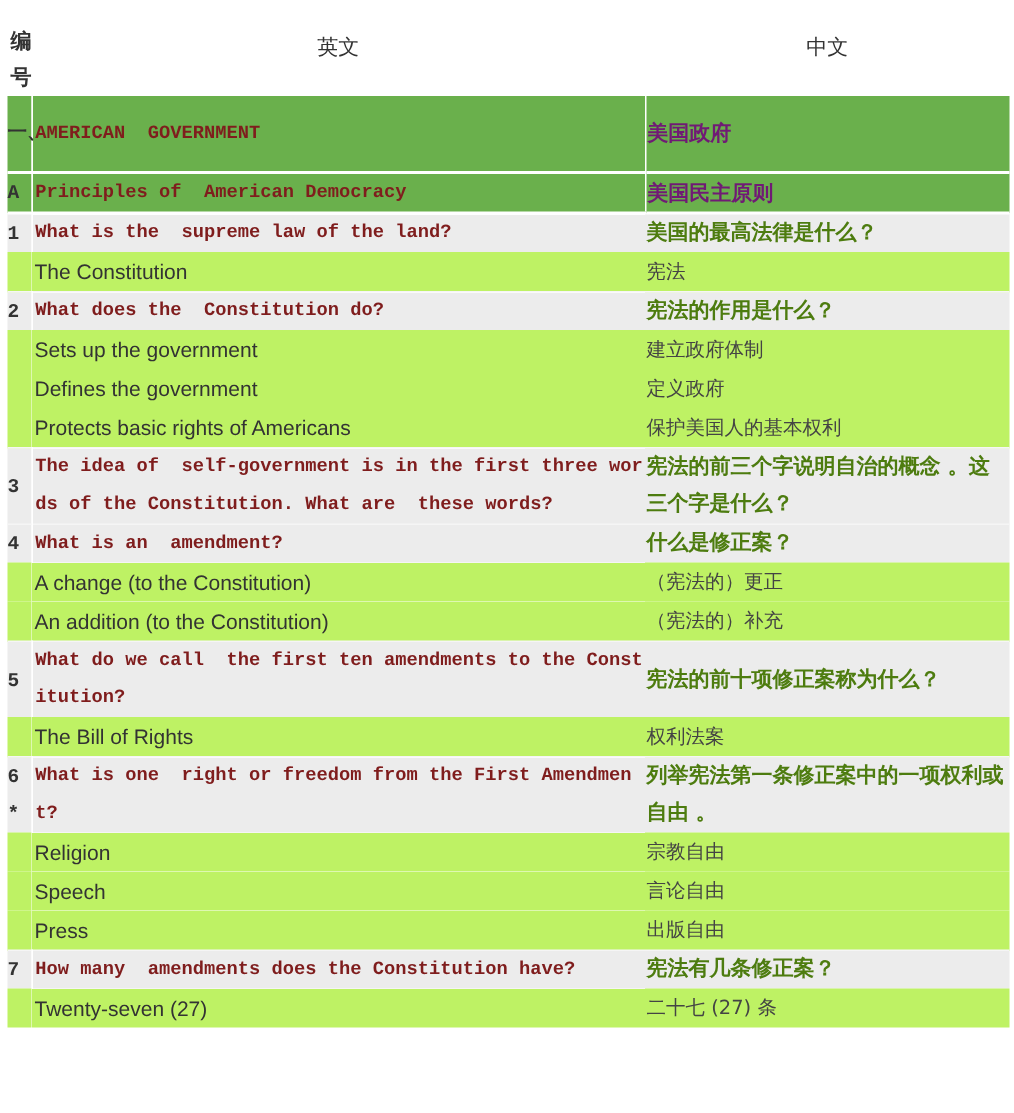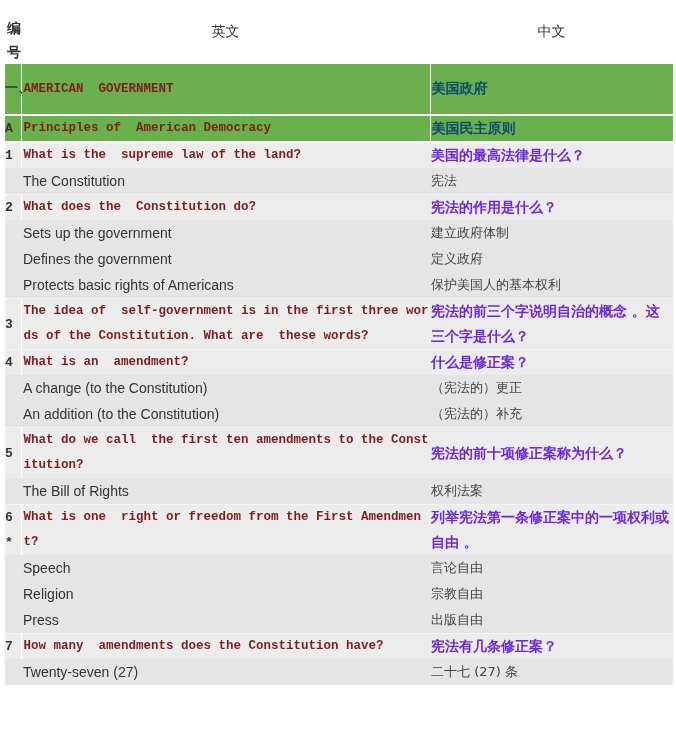--- a/index.html
+++ b/index.html
@@ -17,36 +17,36 @@
     font-family: "DejaVu Sans", sans-serif; color: #333;
     background: #ffffff; text-align: center;
   }
   tr.head th.num { text-align: right; font-weight: bold; font-size: 14px; line-height: 24px; padding-top: 16px; }
   tr.green td { background: #6ab04c; border-right: 1px solid #ffffff; border-bottom: 2px solid #ffffff; }
   tr.green td:last-child { border-right: none; }
   tr.green.sec td { height: 50px; }
   tr.green.sub td { height: 24px; }
   tr.q td { background: #ececec; border-top: 1px solid #f5f5f5; }
   tr.q td.num { border-right: 1px solid #ffffff; }
-  tr.a td { background: #e5e5e5; }
+  tr.a td { background: #bef264; }
   tr.q.one td { height: 25px; }
   tr.q.two td { height: 50px; }
   tr.a td { height: 26px; }
   .mono {
     font-family: "Liberation Mono", "DejaVu Sans Mono", monospace;
     font-weight: bold; font-size: 12.5px; color: #7f1d1d;
     line-height: 25px; white-space: pre-wrap; word-break: break-all;
   }
   .sans { font-family: "Liberation Sans", sans-serif; font-size: 14px; color: #333; }
-  .zh-b { font-family: "DejaVu Sans", sans-serif; font-weight: bold; font-size: 14px; color: #6d28d9; line-height: 25px; }
+  .zh-b { font-family: "DejaVu Sans", sans-serif; font-weight: bold; font-size: 14px; color: #4d7c0f; line-height: 25px; }
   .zh { font-family: "DejaVu Sans", sans-serif; font-size: 13px; color: #444; }
   td.num { font-family: "Liberation Mono", monospace; font-weight: bold; font-size: 13px; text-align: left; line-height: 25px; }
   td.en { padding-left: 2px; overflow: hidden; }
   td.zh-cell { padding-left: 1px; }
-  tr.green .zhsec { font-family: "DejaVu Sans", sans-serif; font-weight: bold; font-size: 14px; color: #0c4a6e; }
+  tr.green .zhsec { font-family: "DejaVu Sans", sans-serif; font-weight: bold; font-size: 14px; color: #701a75; }
   tr.green td.num.sec-num { line-height: 14px; font-size: 13px; }
 </style>
 </head>
 <body>
 
 <table class="qa">
   <colgroup>
       <col class="c-num">
       <col class="c-en">
       <col class="c-zh">
@@ -129,27 +129,27 @@
         <td class="en sans">The Bill of  Rights</td>
         <td class="zh-cell zh">权利法案</td>
       </tr>
       <tr class="q two">
         <td class="num" style="line-height: 25px; word-break: break-all;">6*</td>
         <td class="en mono">What is one  right or freedom from the First Amendment?</td>
         <td class="zh-cell zh-b">列举宪法第一条修正案中的一项权利或自由 。</td>
       </tr>
       <tr class="a">
         <td class="num"></td>
-        <td class="en sans">Speech</td>
-        <td class="zh-cell zh">言论自由</td>
+        <td class="en sans">Religion</td>
+        <td class="zh-cell zh">宗教自由</td>
       </tr>
       <tr class="a">
         <td class="num"></td>
-        <td class="en sans">Religion</td>
-        <td class="zh-cell zh">宗教自由</td>
+        <td class="en sans">Speech</td>
+        <td class="zh-cell zh">言论自由</td>
       </tr>
       <tr class="a">
         <td class="num"></td>
         <td class="en sans">Press</td>
         <td class="zh-cell zh">出版自由</td>
       </tr>
       <tr class="q one">
         <td class="num">7</td>
         <td class="en mono">How many  amendments does the Constitution have?</td>
         <td class="zh-cell zh-b">宪法有几条修正案？</td>

